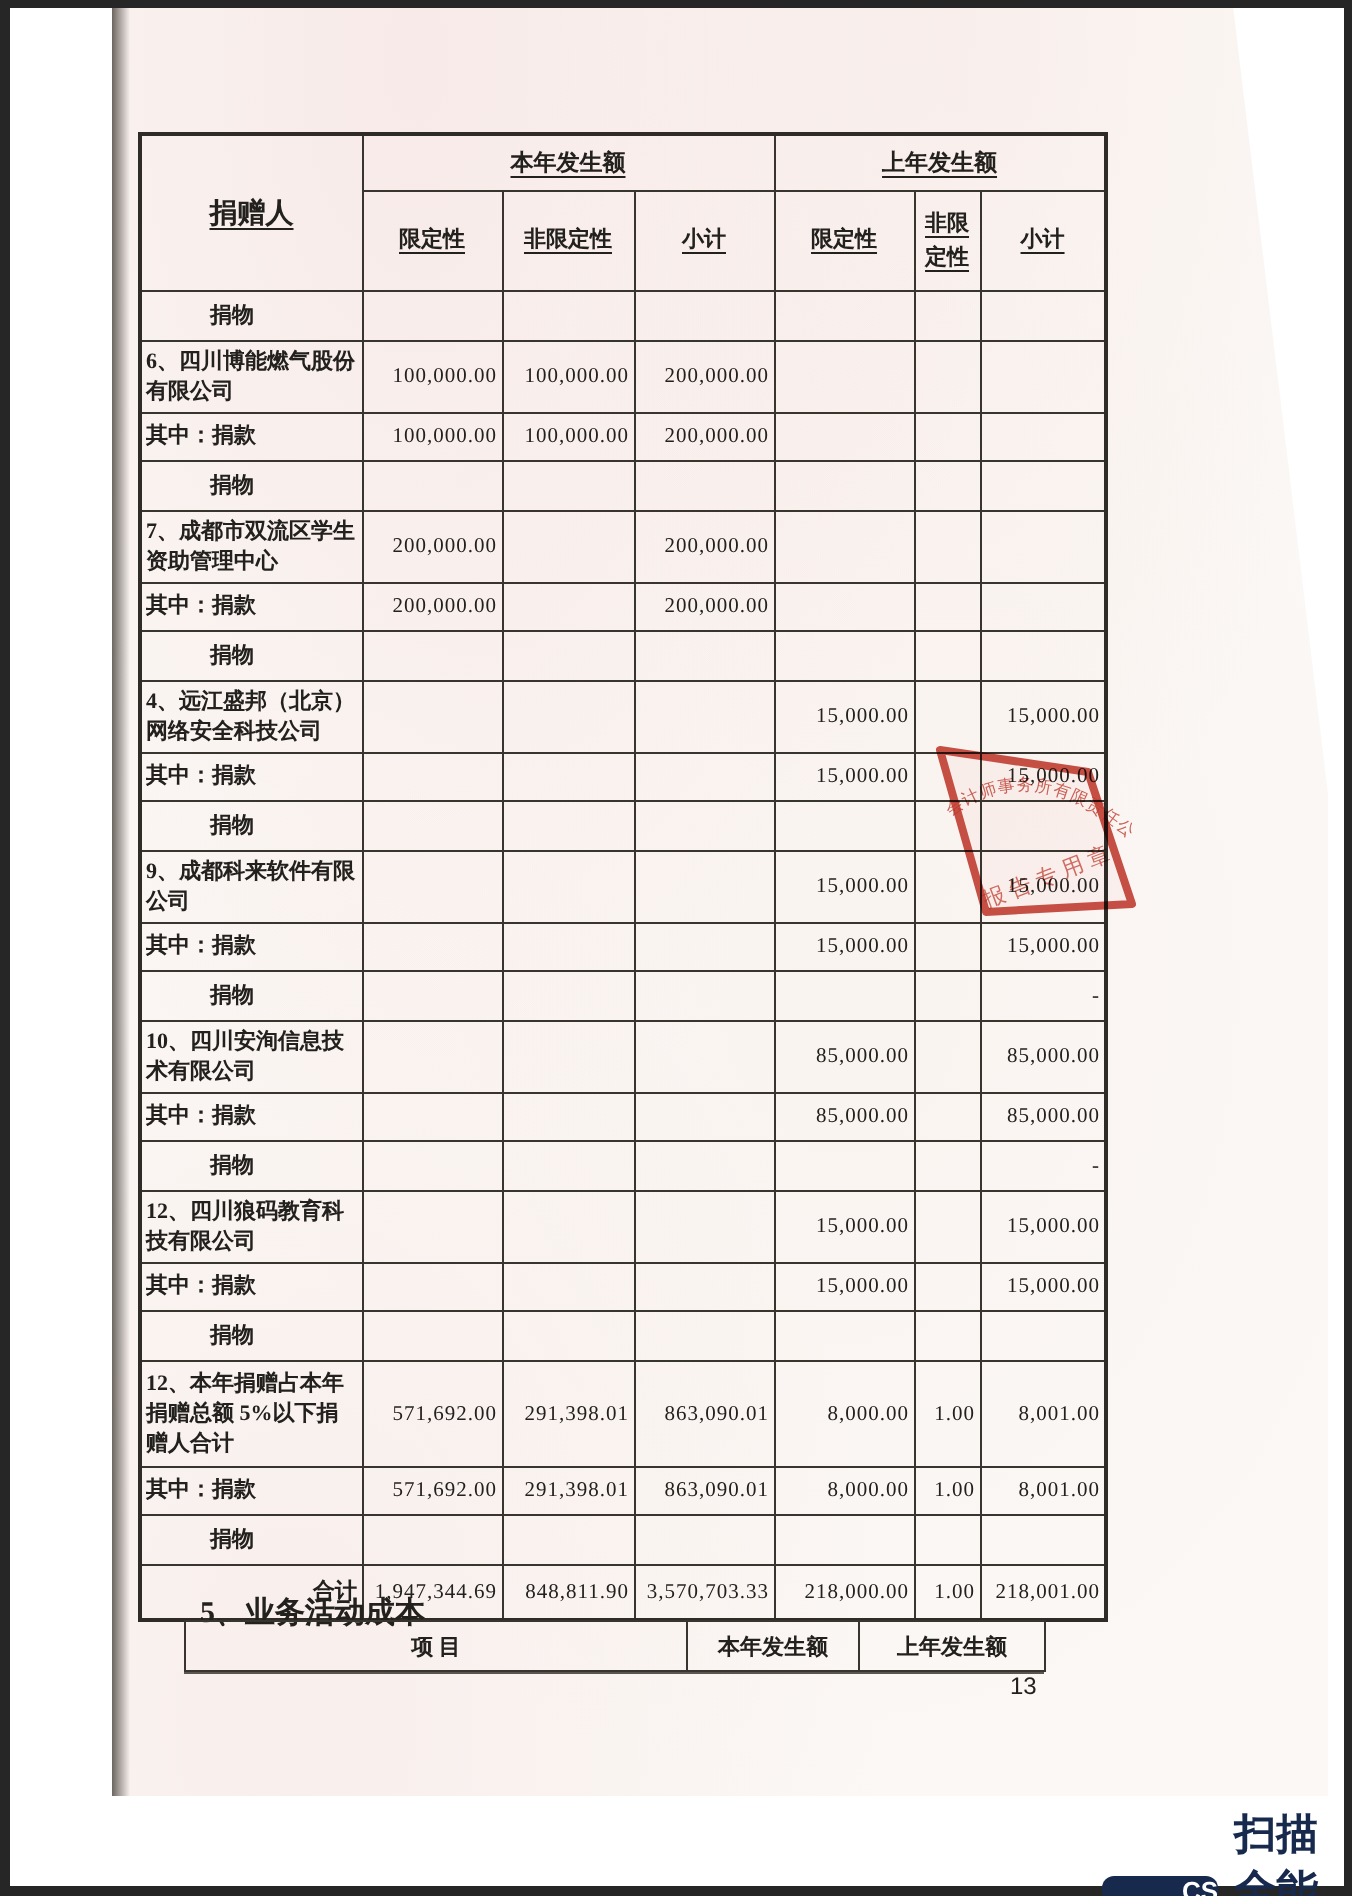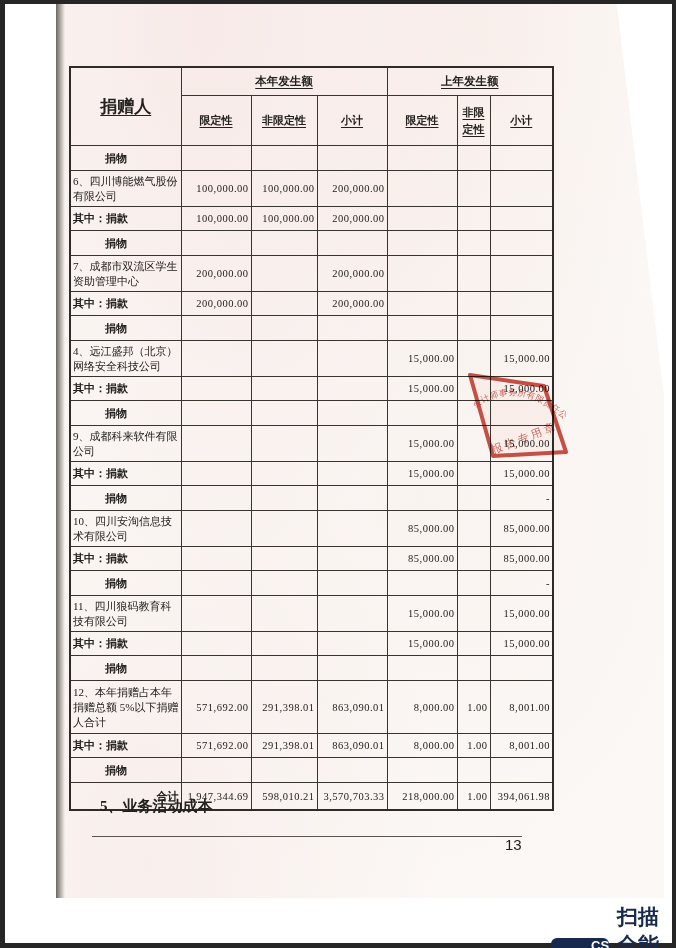--- a/index.html
+++ b/index.html
@@ -17,40 +17,40 @@
   .page-edge-shadow{position:absolute;left:0;top:0;bottom:0;width:9px;
         background:linear-gradient(to right, rgba(72,66,60,.8), rgba(72,66,60,0));}
 
   
   table.don{position:absolute;left:13px;top:62px;border-collapse:collapse;table-layout:fixed;
         width:483px;font-size:10.5px;color:#23211e;}
   table.don th, table.don td{border:1px solid #38352f;padding:0 2px;overflow:hidden;}
   table.don{border:2px solid #2f2c27;}
   th.h1{height:27px;font-size:11.5px;font-weight:bold;text-decoration:underline;text-underline-offset:3px;}
   th.h2{height:49px;font-size:11px;font-weight:bold;text-decoration:underline;text-underline-offset:3px;line-height:17px;}
-  th.donor{font-size:17px;}
+  th.donor{font-size:14px;}
   .r-goods td{height:24px;margin-left:26px;}
   .r-company td{height:35px;}
   .r-sub td{height:23px;margin-left:17px;}
   .r-company3 td{height:52px;}
   .r-total td{height:26px;}
   td.c-label{font-size:11px;line-height:15px;padding-left:4px;text-align:left;}
   .r-goods td.c-label{padding-left:34px;font-weight:bold;}
   .r-sub td.c-label{font-weight:bold;}
-  .r-company td.c-label,.r-company3 td.c-label{font-weight:normal;}
+  .r-company td.c-label,.r-company3 td.c-label{font-weight:bold;}
   .r-total td.c-label{text-align:right;padding-left:0;font-weight:bold;}
   td.c-num{text-align:right;padding-right:6px;letter-spacing:.5px;white-space:nowrap;}
 
   
   .sec5-title{position:absolute;left:44px;top:793px;font-size:15px;font-weight:bold;color:#23211e;}
   table.cost{position:absolute;left:36px;top:806px;border-collapse:collapse;table-layout:fixed;
         width:430px;font-size:11px;color:#23211e;border:1.5px solid #38352f;}
   table.cost th{border:1px solid #38352f;height:22px;font-weight:bold;}
   .cost-underline{position:absolute;left:36px;top:832px;width:430px;height:1px;background:#5a564f;}
-  .page-number{position:absolute;left:449px;top:832px;font-size:15px;color:#23211e;font-family:"Liberation Sans",sans-serif;}
+  .page-number{position:absolute;left:449px;top:832px;font-size:12px;color:#23211e;font-family:"Liberation Sans",sans-serif;}
 
   
   .stamp{position:absolute;left:389px;top:348px;width:150px;height:130px;mix-blend-mode:multiply;}
 
   
   .camscanner{position:absolute;left:551px;top:903px;display:flex;align-items:center;
         font-family:"Liberation Sans","DejaVu Sans",sans-serif;}
   .cs-icon{width:26px;height:14px;border-radius:6px;display:flex;align-items:center;justify-content:center;
         color:#ffffff;font-size:13px;font-weight:bold;letter-spacing:0;padding-left:40px;}
   .cs-label{margin-left:8px;font-size:21px;font-weight:bold;}
@@ -228,21 +228,21 @@
           <tr class="r-goods">
             <td class="c-label">捐物</td>
             <td class="c-num"></td>
             <td class="c-num"></td>
             <td class="c-num"></td>
             <td class="c-num"></td>
             <td class="c-num"></td>
             <td class="c-num">-</td>
           </tr>
           <tr class="r-company">
-            <td class="c-label">11、四川狼码教育科技有限公司</td>
+            <td class="c-label">12、四川狼码教育科技有限公司</td>
             <td class="c-num"></td>
             <td class="c-num"></td>
             <td class="c-num"></td>
             <td class="c-num">15,000.00</td>
             <td class="c-num"></td>
             <td class="c-num">15,000.00</td>
           </tr>
           <tr class="r-sub">
             <td class="c-label">其中：捐款</td>
             <td class="c-num"></td>
@@ -284,30 +284,44 @@
             <td class="c-num"></td>
             <td class="c-num"></td>
             <td class="c-num"></td>
             <td class="c-num"></td>
             <td class="c-num"></td>
             <td class="c-num"></td>
           </tr>
           <tr class="r-total">
             <td class="c-label">合计</td>
             <td class="c-num">1,947,344.69</td>
-            <td class="c-num">598,010.21</td>
+            <td class="c-num">848,811.90</td>
             <td class="c-num">3,570,703.33</td>
             <td class="c-num">218,000.00</td>
             <td class="c-num">1.00</td>
-            <td class="c-num">394,061.98</td>
+            <td class="c-num">218,001.00</td>
           </tr>
         </tbody>
     </table>
 
     <div class="sec5-title">5、业务活动成本</div>
+    <table class="cost">
+      <colgroup>
+          <col style="width:251px">
+          <col style="width:86px">
+          <col style="width:93px">
+        </colgroup>
+      <thead>
+        <tr>
+          <th>项 目</th>
+          <th>本年发生额</th>
+          <th>上年发生额</th>
+        </tr>
+      </thead>
+    </table>
     <div class="cost-underline"></div>
     <div class="page-number">13</div>
 
     <svg class="stamp" viewBox="0 0 150 130" width="150" height="130">
       <polygon points="25,23 99,34 121,100 48,104" fill="rgba(200,50,40,0.04)" stroke="#c23b2e" stroke-width="4" stroke-linejoin="round" opacity="0.88"></polygon>
       <defs>
           <path id="stampArc" d="M 30 56 Q 72 26 118 66"></path>
         </defs>
       <text font-size="8.5" fill="#c23b2e" opacity="0.78" letter-spacing="0.5">
         <textPath href="#stampArc">会计师事务所有限责任公司</textPath>

